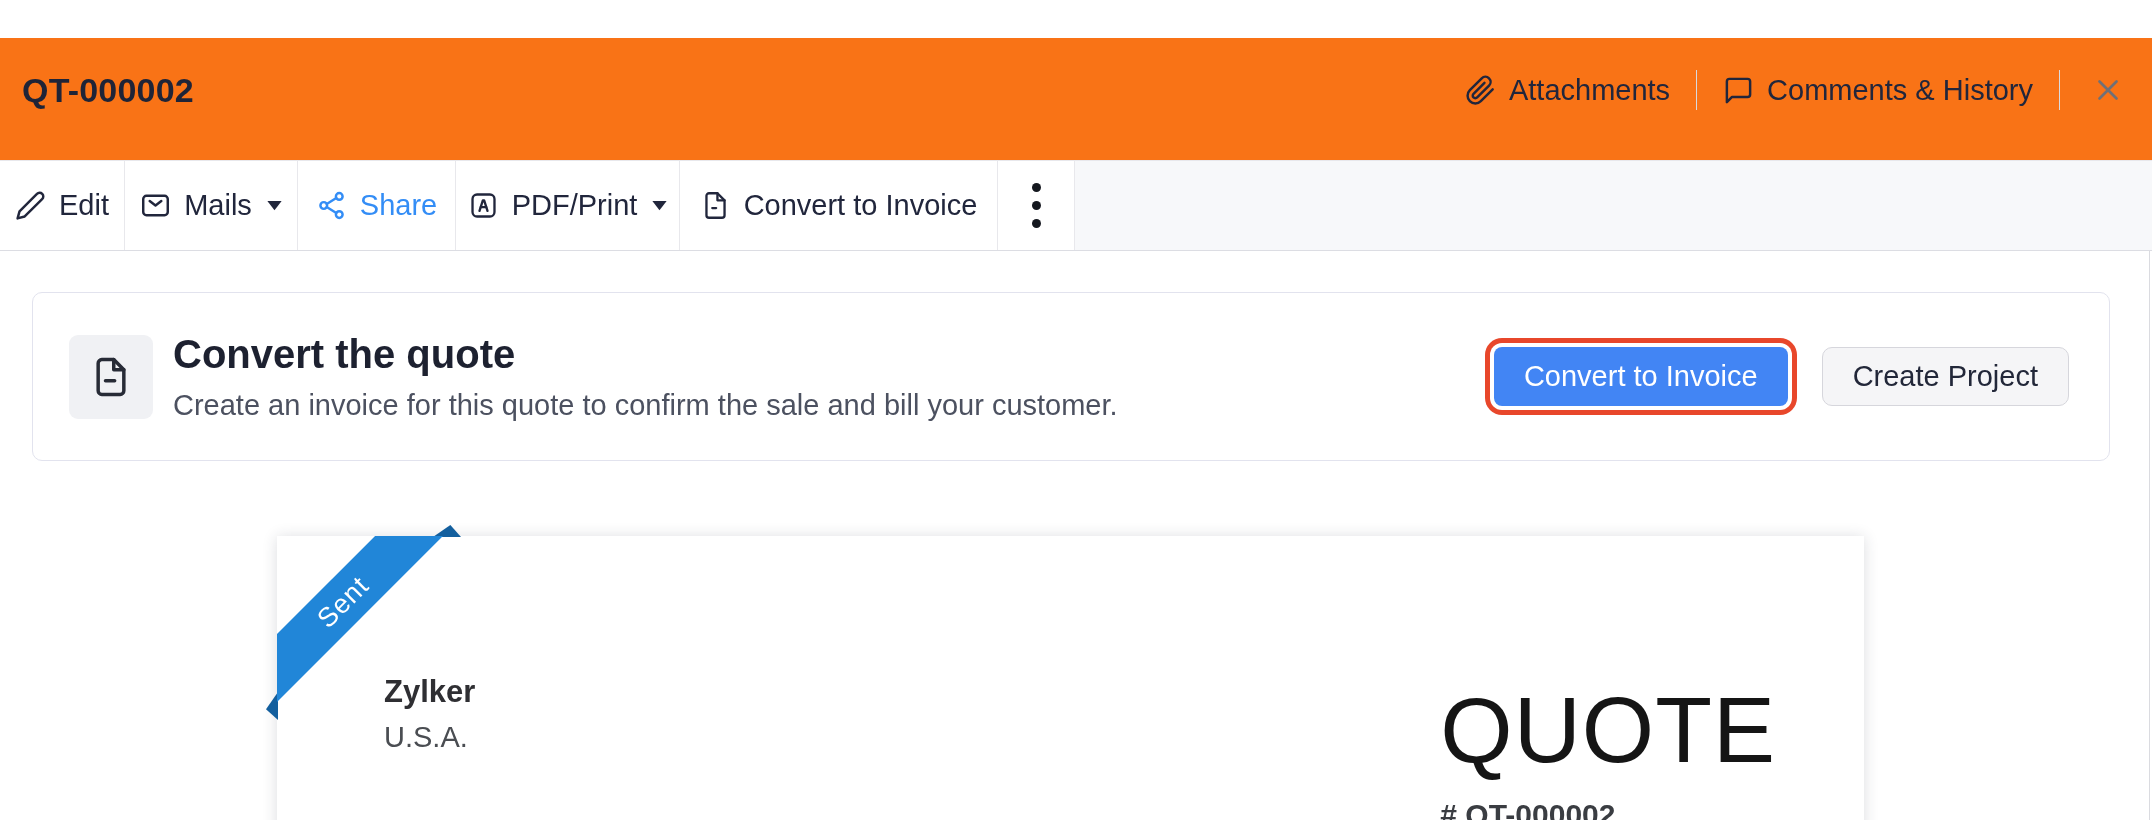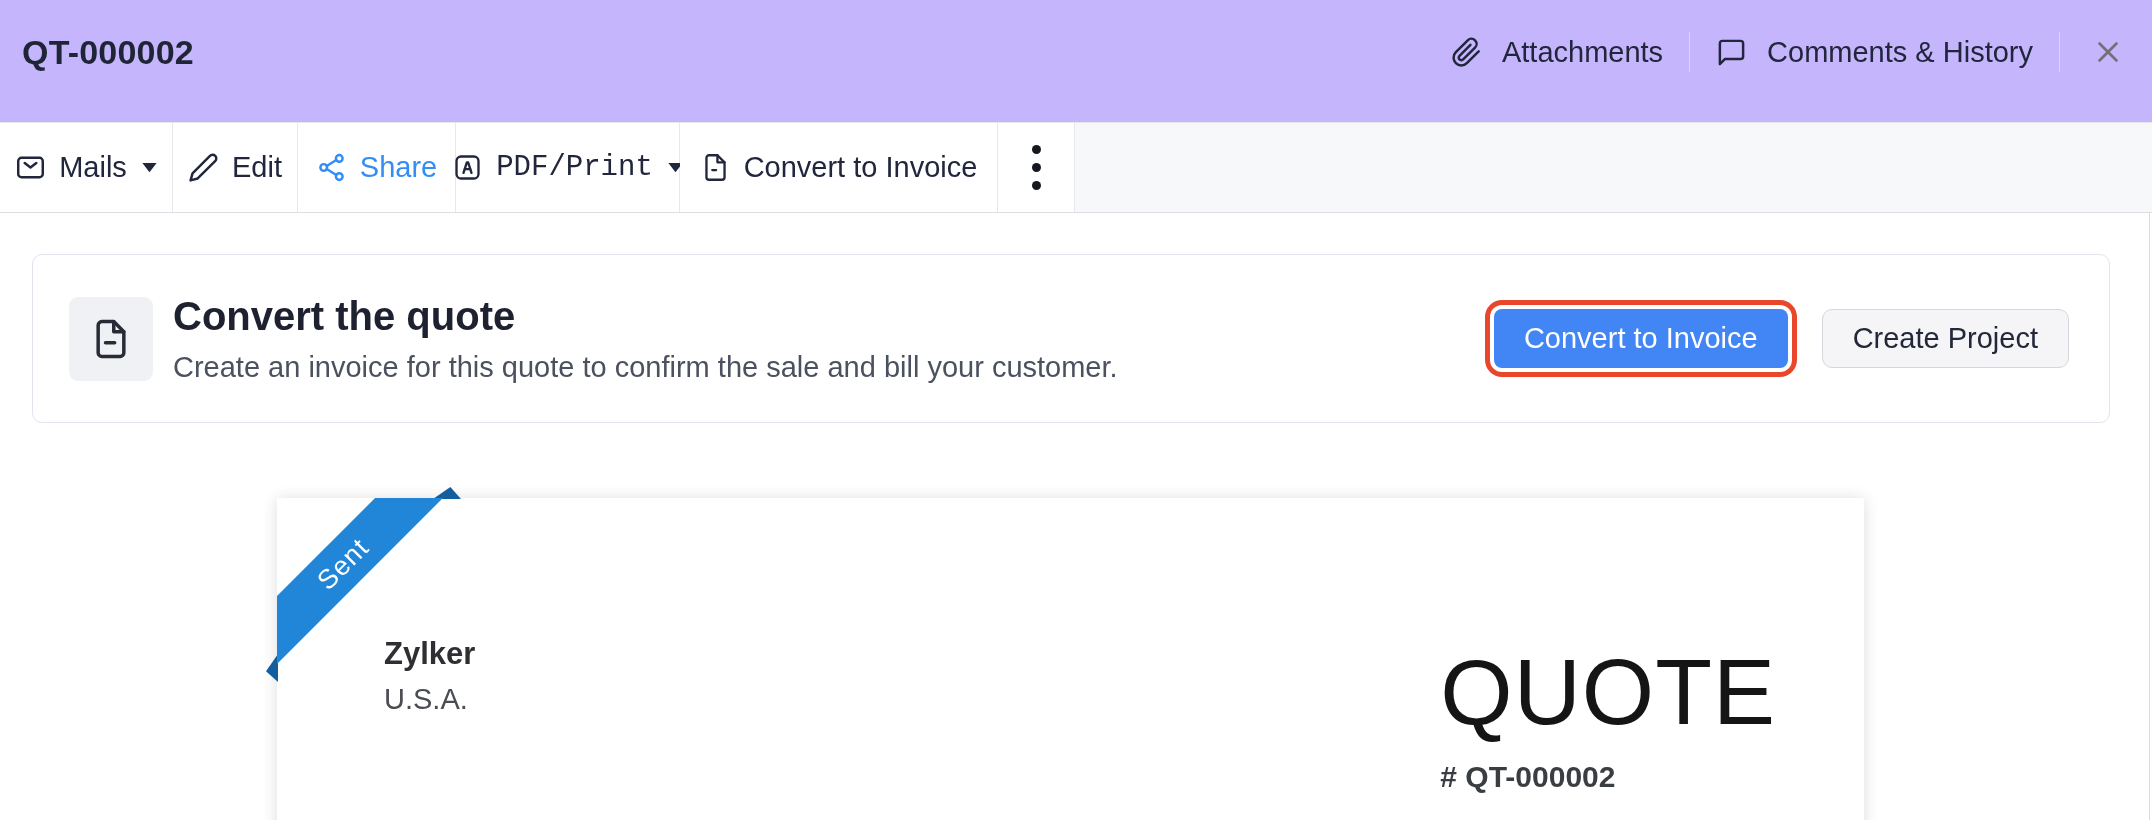--- a/index.html
+++ b/index.html
@@ -1,38 +1,38 @@
 <!DOCTYPE html>
 <html style="--accent-blue: #4285f4; --share-blue: #338df6; --highlight-outline: #e8472b; --ribbon-blue: #2186d8; --ribbon-fold: #135f9e; --banner-icon-bg: #f0f1f4;"><head>
 <meta charset="utf-8">
 <style>
   * { margin:0; padding:0; box-sizing:border-box; }
   html,body { width:2152px; height:820px; overflow:hidden; background:#ffffff;
     font-family:"Liberation Sans", sans-serif; color:#21263c; }
 
   
   .header { height:122px; display:flex; align-items:center; justify-content:space-between;
-    padding:0 22px 18px 22px; background:#c4b5fd; }
+    padding:0 22px 18px 22px; background:#f97316;margin-top:38px; }
   .page-title { font-size:34px; font-weight:700; color:#1f2437; letter-spacing:.2px; }
   .header-actions { display:flex; align-items:center; gap:26px; }
-  .header-link { display:flex; align-items:center; gap:20px; font-size:29px; color:#21263c; cursor:pointer; }
+  .header-link { display:flex; align-items:center; gap:13px; font-size:29px; color:#21263c; cursor:pointer; }
   .header-link svg { width:31px; height:31px; }
   .vsep { width:1px; height:40px; background:#d9d9df; }
   .close-btn { display:flex; align-items:center; justify-content:center; width:44px; height:44px; color:#707076; cursor:pointer; }
   .close-btn svg { width:34px; height:34px; }
 
   
   .toolbar { height:91px; border-top:1px solid #e8e8ec; border-bottom:1px solid #dcdde3;
     background:#f7f8fa; display:flex; align-items:stretch; }
   .tb-btn { display:flex; align-items:center; justify-content:center; gap:13px;
     background:#ffffff; border-right:1px solid #e8e8ec; font-size:29px; color:#21263c; cursor:pointer; }
   .tb-btn svg { width:31px; height:31px; flex:none; }
   .tb-btn .caret { width:15px; height:10px; margin-left:2px; }
   .tb-edit { width:125px; } .tb-mails { width:173px; } .tb-share { width:158px; }
-  .tb-pdf { width:224px;font-family:Liberation Mono, monospace; } .tb-convert { width:318px; } .tb-more { width:77px; }
+  .tb-pdf { width:224px; } .tb-convert { width:318px; } .tb-more { width:77px; }
   .tb-share { color:var(--share-blue,#338df6); }
   .kebab { display:flex; flex-direction:column; gap:9px; }
   .kebab i { width:9px; height:9px; border-radius:50%; background:#15181f; }
   .tb-fill { flex:1; background:#f7f8fa; }
 
   
   .content { position:relative; height:607px; background:#fff; }
   .edge-line { position:absolute; top:0; bottom:0; right:2px; width:1px; background:#dadbe0; }
 
   
@@ -95,35 +95,35 @@
     <div class="close-btn">
       <svg viewBox="0 0 24 24" fill="none" stroke="currentColor" stroke-width="1.9" stroke-linecap="round">
         <line x1="6" y1="6" x2="18" y2="18"></line>
           <line x1="18" y1="6" x2="6" y2="18"></line>
       </svg>
     </div>
   </div>
 </div>
 
 <div class="toolbar">
+  <div class="tb-btn tb-edit">
+    <svg viewBox="0 0 24 24" fill="none" stroke="currentColor" stroke-width="1.9" stroke-linecap="round" stroke-linejoin="round">
+      <path d="M17 3a2.83 2.83 0 1 1 4 4L7.5 20.5 2 22l1.5-5.5z"></path>
+    </svg>
+    <span>Edit</span>
+  </div>
   <div class="tb-btn tb-mails">
     <svg viewBox="0 0 24 24" fill="none" stroke="currentColor" stroke-width="1.9" stroke-linecap="round" stroke-linejoin="round">
       <rect x="2.5" y="4.5" width="19" height="15" rx="2.5"></rect>
         <polyline points="7.5,8.5 12,12 16.5,8.5"></polyline>
     </svg>
     <span>Mails</span>
     <svg class="caret" viewBox="0 0 10 7" fill="currentColor">
         <polygon points="0,0 10,0 5,6.5"></polygon>
       </svg>
-  </div>
-  <div class="tb-btn tb-edit">
-    <svg viewBox="0 0 24 24" fill="none" stroke="currentColor" stroke-width="1.9" stroke-linecap="round" stroke-linejoin="round">
-      <path d="M17 3a2.83 2.83 0 1 1 4 4L7.5 20.5 2 22l1.5-5.5z"></path>
-    </svg>
-    <span>Edit</span>
   </div>
   <div class="tb-btn tb-share">
     <svg viewBox="0 0 24 24" fill="none" stroke="currentColor" stroke-width="1.9" stroke-linecap="round">
       <circle cx="18" cy="5" r="2.6"></circle>
         <circle cx="6" cy="12" r="2.6"></circle>
         <circle cx="18" cy="19" r="2.6"></circle>
       <line x1="8.3" y1="13.2" x2="15.7" y2="17.8"></line>
         <line x1="15.7" y1="6.2" x2="8.3" y2="10.8"></line>
     </svg>
     <span>Share</span>

